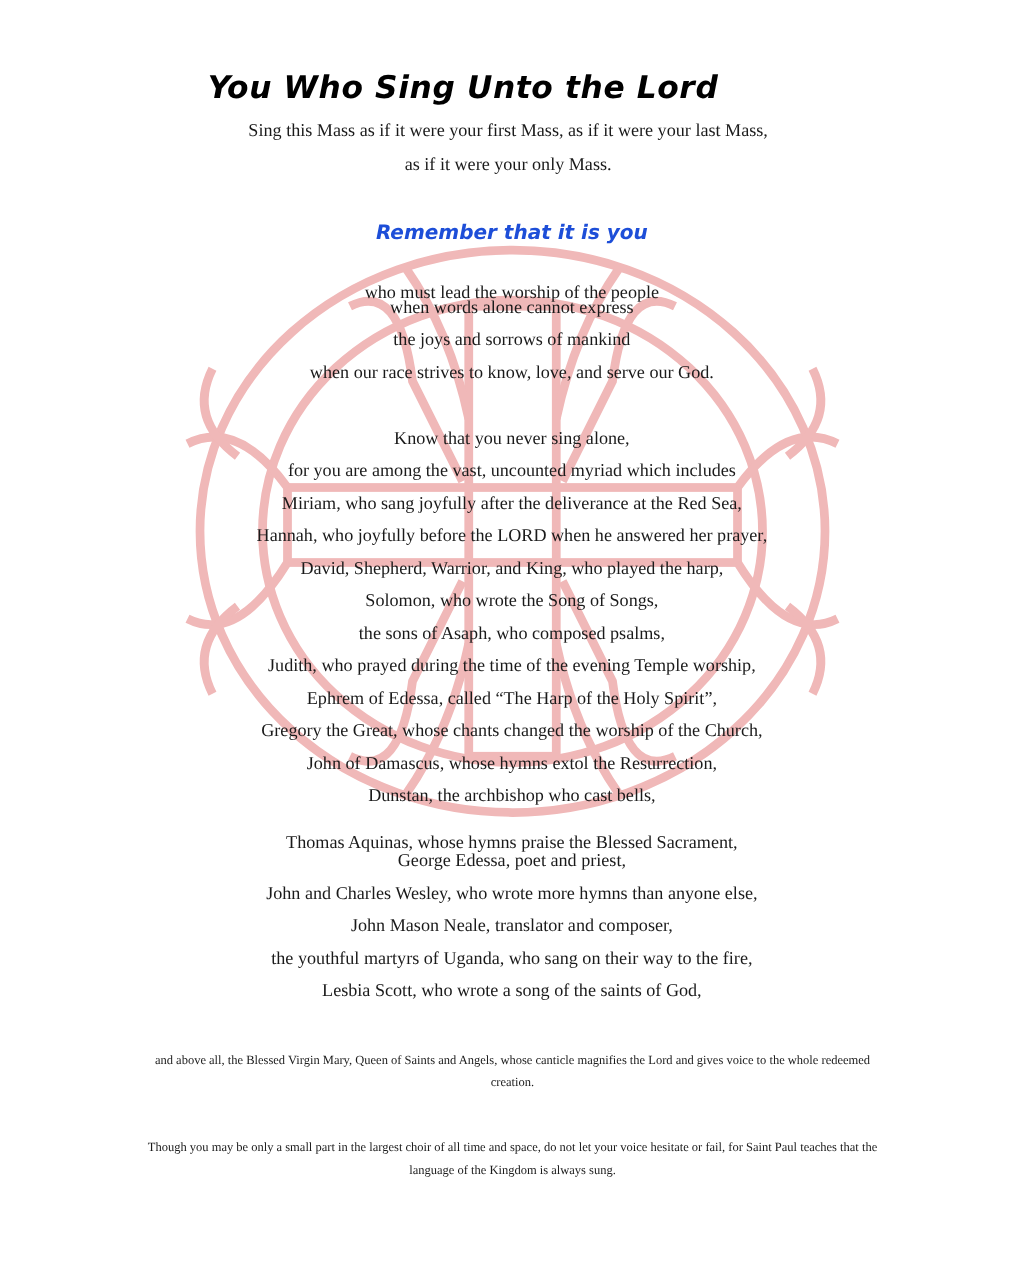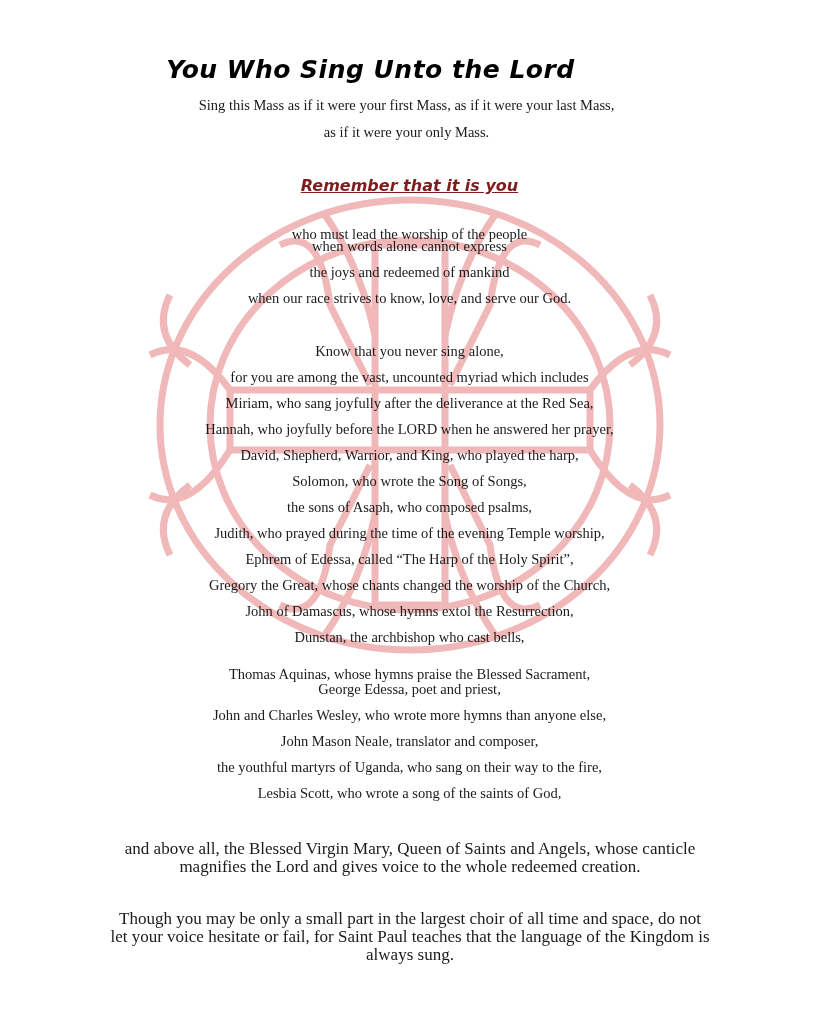--- a/index.html
+++ b/index.html
@@ -6,23 +6,23 @@
     body { width: 819px; height: 1024px; position: relative; overflow: hidden;
            font-family: "Liberation Serif", "DejaVu Serif", serif; color: #1a1a1a; }
     .watermark { position: absolute; left: 130px; top: 185px; width: 560px; height: 480px; z-index: 0; }
     .page { position: relative; z-index: 1; width: 819px; text-align: center; }
     .title { position: absolute; top: 55px; left: 0; width: 741px; text-align: center;
              font-family: "DejaVu Sans", sans-serif; font-weight: bold; font-style: italic;
              font-size: 25px; letter-spacing: 0.5px; color: #000; }
     .intro { position: absolute; left: 0; width: 813px; text-align: center; font-size: 14.5px; }
     .subhead { position: absolute; top: 176px; left: 0; width: 819px; 
                font-family: "DejaVu Sans", sans-serif; font-weight: bold; font-style: italic;
-               font-size: 16px; color: #7f1d1d; text-decoration: underline; }
+               font-size: 16px; color: #1d4ed8; }
     .line { position: absolute; left: 0; width: 819px; text-align: center; font-size: 14.5px; line-height: 18px; }
-    .para { position: absolute; left: 110px; width: 600px; text-align: center; font-size: 17px; line-height: 18px; }
+    .para { position: absolute; left: 110px; width: 600px; text-align: center; font-size: 10px; line-height: 18px; }
   </style>
 </head>
 <body>
 
 <svg class="watermark" viewBox="0 0 560 480" fill="none" stroke="#f0b8b8" stroke-width="7">
   <ellipse cx="280" cy="240" rx="250" ry="225"></ellipse>
   <ellipse cx="280" cy="240" rx="200" ry="185"></ellipse>
 
   <rect x="245" y="60" width="70" height="360"></rect>
   <rect x="100" y="205" width="360" height="60"></rect>
@@ -48,21 +48,21 @@
 
 <div class="page">
   <div class="title">You Who Sing Unto the Lord</div>
   <div class="intro" style="top:97px">Sing this Mass as if it were your first Mass, as if it were your last Mass,</div>
   <div class="intro" style="top:124px">as if it were your only Mass.</div>
 
   <div class="subhead">Remember that it is you</div>
 
   <div class="line" style="top:225px">who must lead the worship of the people</div>
   <div class="line" style="top:237px">when words alone cannot express</div>
-  <div class="line" style="top:263px">the joys and redeemed of mankind</div>
+  <div class="line" style="top:263px">the joys and sorrows of mankind</div>
   <div class="line" style="top:289px">when our race strives to know, love, and serve our God.</div>
 
   <div class="line" style="top:342px">Know that you never sing alone,</div>
   <div class="line" style="top:368px">for you are among the vast, uncounted myriad which includes</div>
   <div class="line" style="top:394px">Miriam, who sang joyfully after the deliverance at the Red Sea,</div>
   <div class="line" style="top:420px">Hannah, who joyfully before the LORD when he answered her prayer,</div>
   <div class="line" style="top:446px">David, Shepherd, Warrior, and King, who played the harp,</div>
   <div class="line" style="top:472px">Solomon, who wrote the Song of Songs,</div>
   <div class="line" style="top:498px">the sons of Asaph, who composed psalms,</div>
   <div class="line" style="top:524px">Judith, who prayed during the time of the evening Temple worship,</div>

